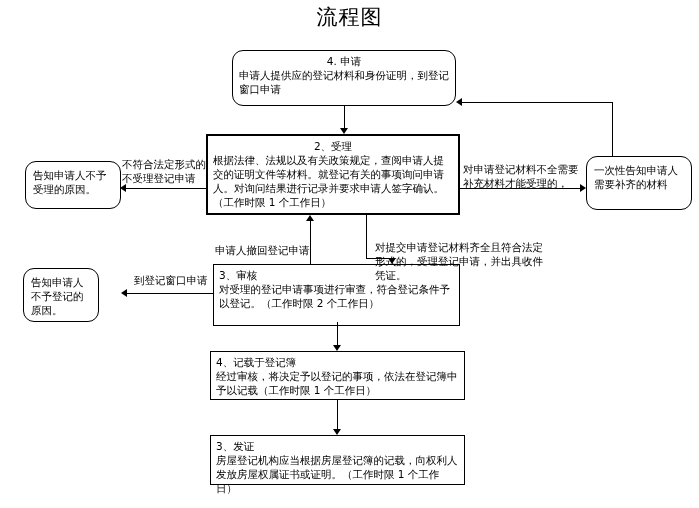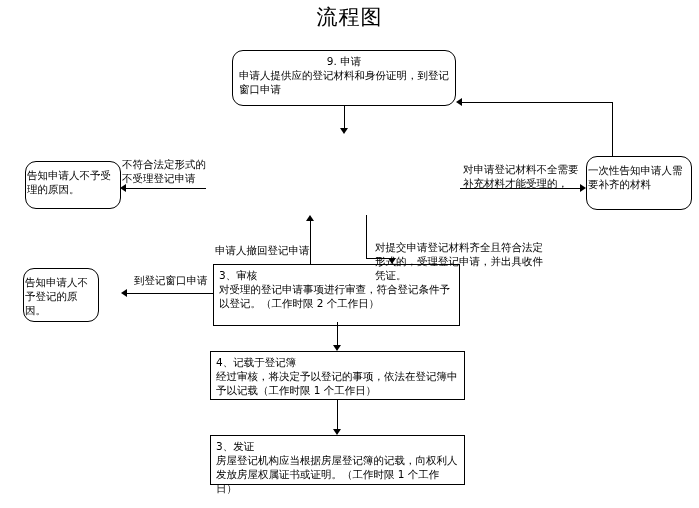--- a/index.html
+++ b/index.html
@@ -11,21 +11,21 @@
   .title {
     position:absolute; left:0; top:3px; width:100%;
     text-align:center; font-size:21px; font-weight:normal; letter-spacing:1px;
   }
   .box {
     position:absolute; box-sizing:border-box; background:#fff;
     border:1px solid #000; font-size:10.5px; line-height:14px;
     padding:3px 5px;
   }
   .box.thick { border-width:2px; }
-  .box.rounded { border-radius:11px; padding:6px 1px; }
+  .box.rounded { border-radius:11px; padding:6px 7px; }
   .hd-center { text-align:center; }
   .hd-left { text-align:left; }
   .lbl { position:absolute; font-size:10.5px; line-height:14px;margin-top:22px; }
   .nowrap { white-space:nowrap; }
   .hline, .vline { position:absolute; background:#000; }
   .hline { height:1px; }
   .vline { width:1px; }
   .arr { position:absolute; width:0; height:0; }
   .arr.down  { border-left:4px solid transparent; border-right:4px solid transparent; border-top:6px solid #000; }
   .arr.up    { border-left:4px solid transparent; border-right:4px solid transparent; border-bottom:6px solid #000; }
@@ -33,24 +33,28 @@
   .arr.right { border-top:4px solid transparent; border-bottom:4px solid transparent; border-left:6px solid #000; }
 </style>
 </head>
 <body>
 
 <div id="stage">
 
   <div class="title">流程图</div>
 
   <div class="box rounded" style="left:232px; top:50px; width:224px; height:56px; padding:3px 6px;">
-    <div class="hd-center">9. 申请</div>
+    <div class="hd-center">4. 申请</div>
     <div>申请人提供应的登记材料和身份证明，到登记窗口申请</div>
   </div>
 
+  <div class="box thick" style="left:206px; top:134px; width:254px; height:81px;">
+    <div class="hd-center">2、受理</div>
+    <div>根据法律、法规以及有关政策规定，查阅申请人提交的证明文件等材料。就登记有关的事项询问申请人。对询问结果进行记录并要求申请人签字确认。（工作时限 1 个工作日）</div>
+  </div>
 
   <div class="box rounded" style="left:25px; top:161px; width:96px; height:48px;">
     <div>告知申请人不予受理的原因。</div>
   </div>
 
   <div class="box rounded" style="left:586px; top:156px; width:106px; height:54px;">
     <div>一次性告知申请人需要补齐的材料</div>
   </div>
 
   <div class="box" style="left:213px; top:264px; width:247px; height:62px;">

